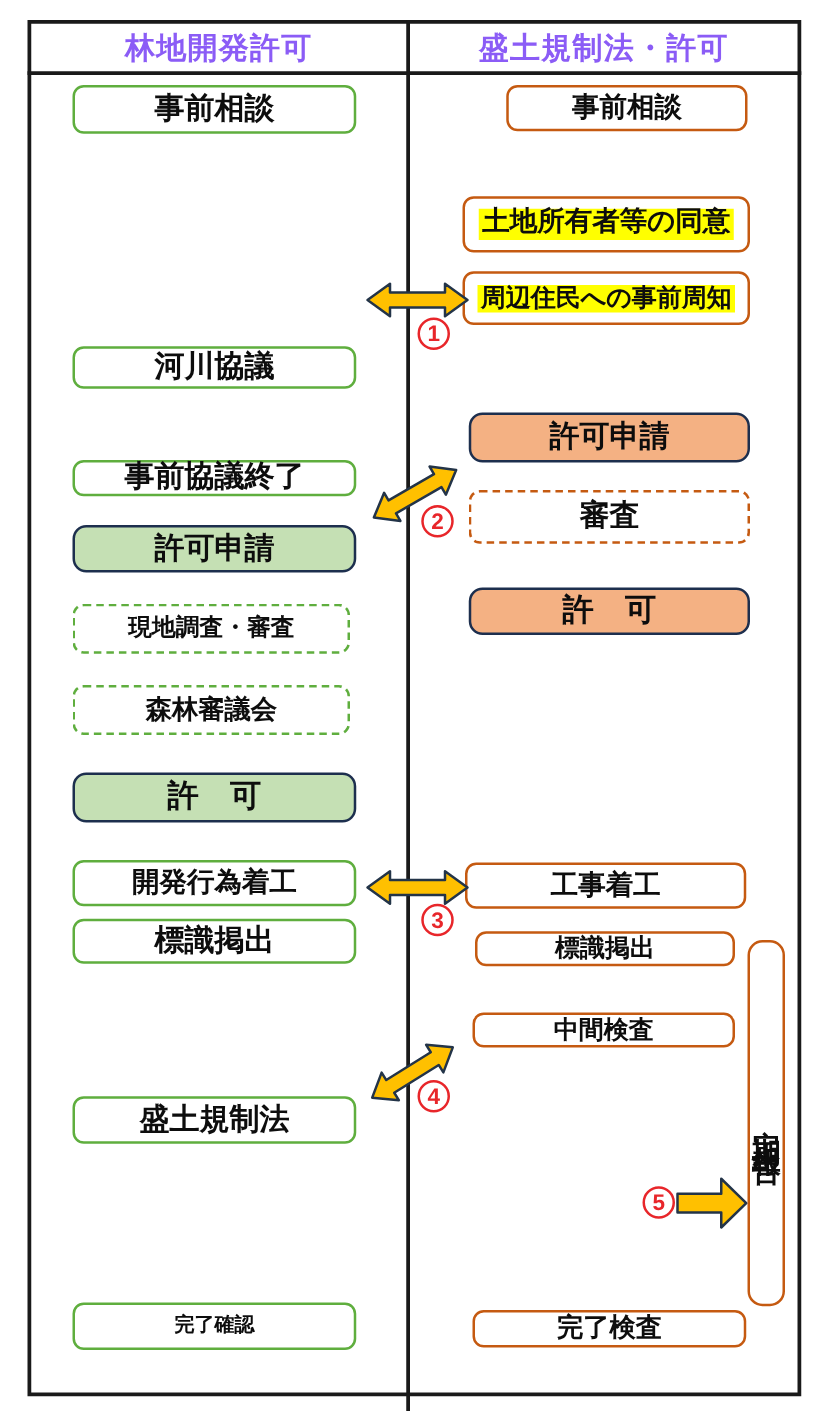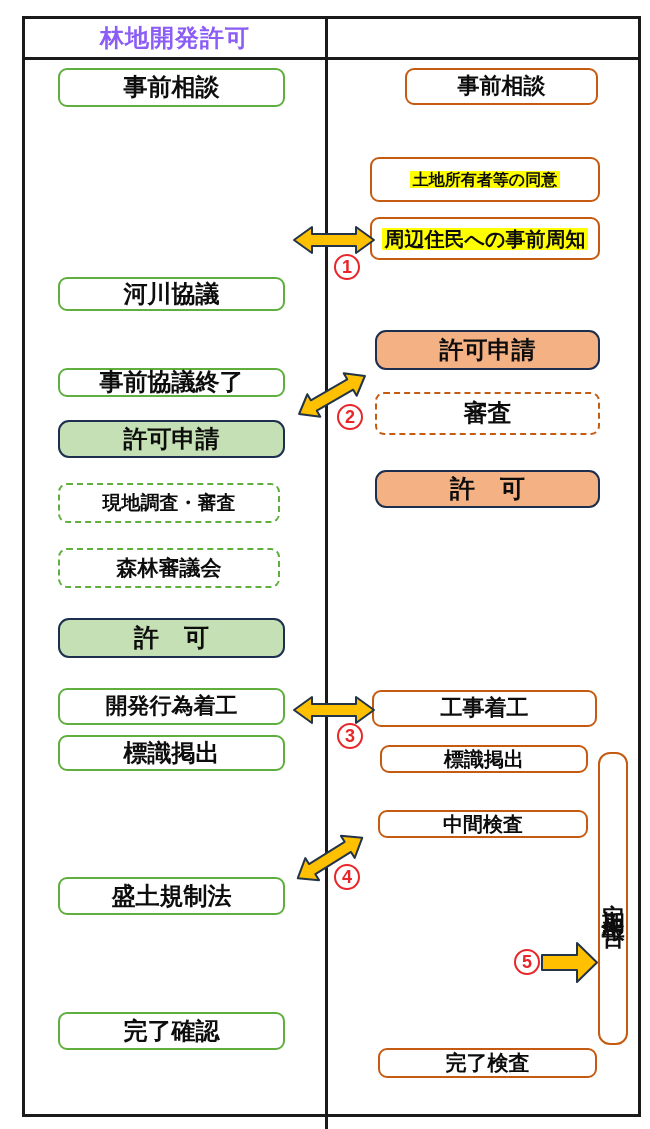--- a/index.html
+++ b/index.html
@@ -36,35 +36,36 @@
 </head>
 <body>
 
 <div id="stage">
 
   <div id="frame"></div>
   <div id="header-line"></div>
   <div id="col-divider"></div>
 
   <div class="hdr" style="left:25px;top:19px;width:300px;height:38px;">林地開発許可</div>
+  <div class="hdr" style="left:328px;top:19px;width:310px;height:38px;">盛土規制法・許可</div>
 
   <div class="box g-solid" style="left:58px;top:68px;width:227px;height:39px;font-size:24px;">事前相談</div>
   <div class="box g-solid" style="left:58px;top:277px;width:227px;height:34px;font-size:24px;">河川協議</div>
   <div class="box g-solid" style="left:58px;top:368px;width:227px;height:29px;font-size:24px;">事前協議終了</div>
   <div class="box g-filled" style="left:58px;top:420px;width:227px;height:38px;font-size:24px;">許可申請</div>
   <div class="box g-dashed" style="left:58px;top:483px;width:222px;height:40px;font-size:19px;">現地調査・審査</div>
   <div class="box g-dashed" style="left:58px;top:548px;width:222px;height:40px;font-size:21px;">森林審議会</div>
   <div class="box g-filled" style="left:58px;top:618px;width:227px;height:40px;font-size:25px;">許　可</div>
   <div class="box g-solid" style="left:58px;top:688px;width:227px;height:37px;font-size:22px;">開発行為着工</div>
   <div class="box g-solid" style="left:58px;top:735px;width:227px;height:36px;font-size:24px;">標識掲出</div>
   <div class="box g-solid" style="left:58px;top:877px;width:227px;height:38px;font-size:24px;">盛土規制法</div>
-  <div class="box g-solid" style="left:58px;top:1012px;width:227px;height:38px;font-size:24px;">完了確認</div>
+  <div class="box g-solid" style="left:58px;top:1042px;width:227px;height:38px;font-size:16px;">完了確認</div>
 
   <div class="box o-solid" style="left:405px;top:68px;width:193px;height:37px;font-size:22px;">事前相談</div>
-  <div class="box o-solid" style="left:370px;top:157px;width:230px;height:45px;font-size:16px;">
+  <div class="box o-solid" style="left:370px;top:157px;width:230px;height:45px;font-size:22px;font-family:Liberation Mono, monospace;">
       <span class="hl">土地所有者等の同意</span>
     </div>
   <div class="box o-solid" style="left:370px;top:217px;width:230px;height:43px;font-size:20px;">
       <span class="hl">周辺住民への事前周知</span>
     </div>
   <div class="box o-filled" style="left:375px;top:330px;width:225px;height:40px;font-size:24px;">許可申請</div>
   <div class="box o-dashed" style="left:375px;top:392px;width:225px;height:43px;font-size:24px;">審査</div>
   <div class="box o-filled" style="left:375px;top:470px;width:225px;height:38px;font-size:25px;">許　可</div>
   <div class="box o-solid" style="left:372px;top:690px;width:225px;height:37px;font-size:22px;">工事着工</div>
   <div class="box o-solid" style="left:380px;top:745px;width:208px;height:28px;font-size:20px;">標識掲出</div>

